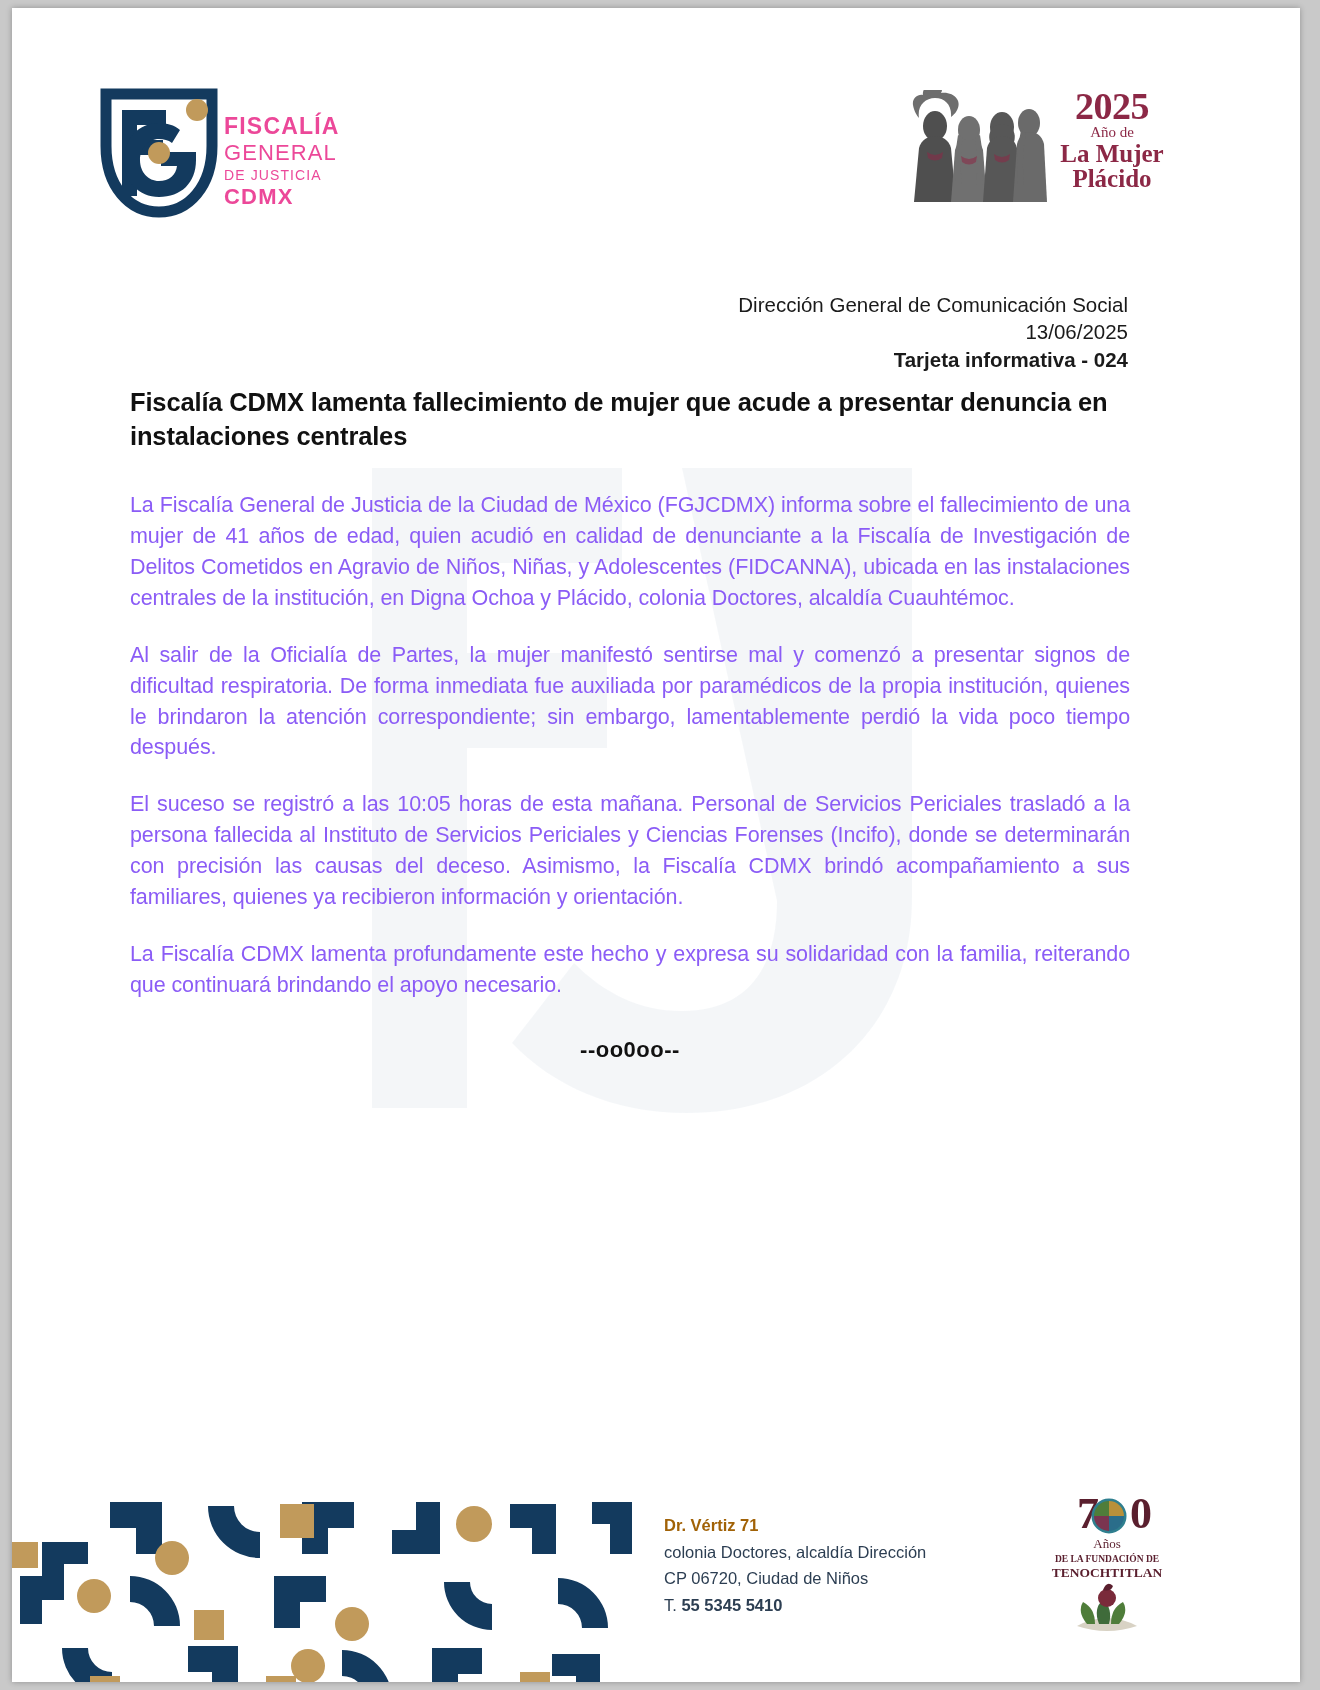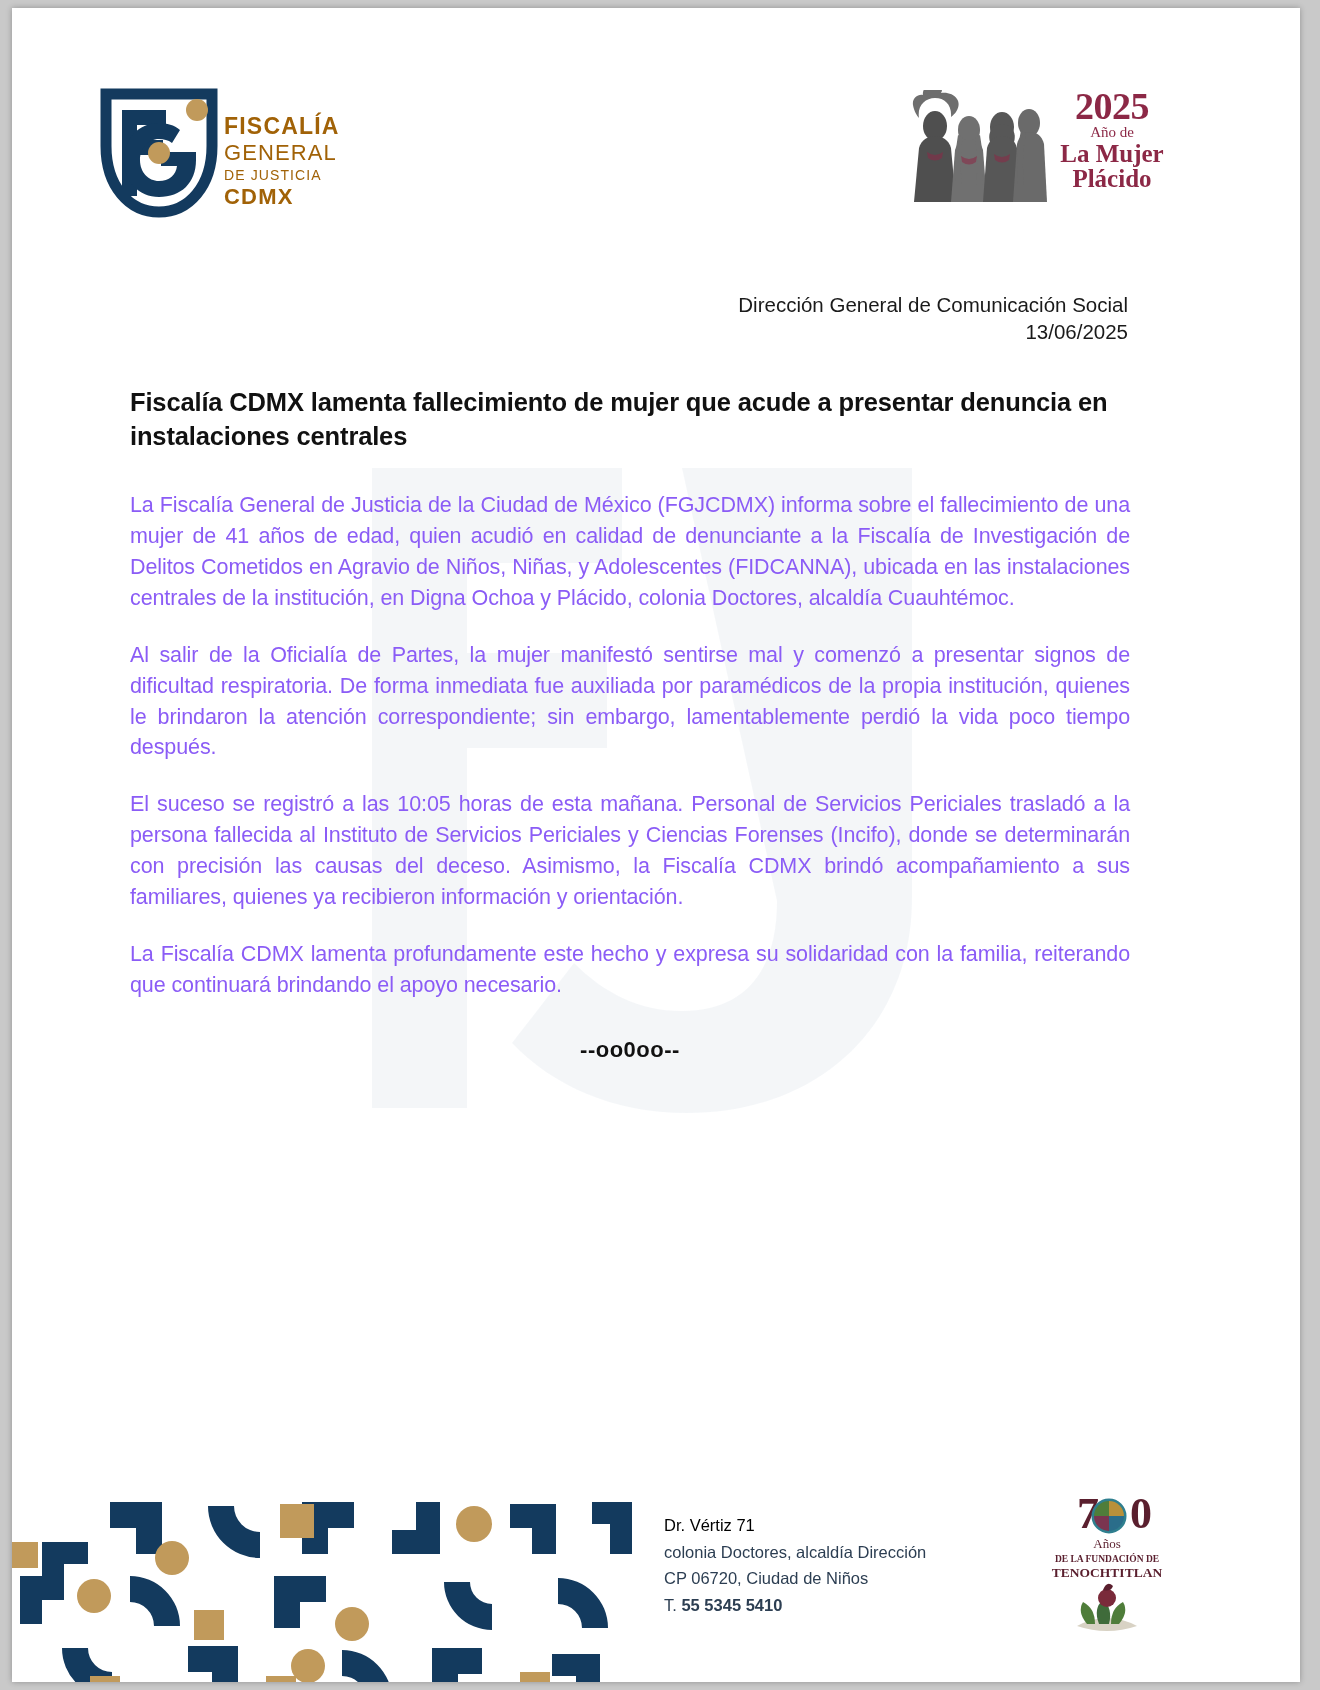--- a/index.html
+++ b/index.html
@@ -45,21 +45,21 @@
   }
   .logo-fgj {
     position: absolute;
     left: 88px;
     top: 80px;
   }
   .logo-text {
     position: absolute;
     left: 212px;
     top: 104px;
-    color: #a16207;
+    color: #ec4899;
     line-height: 1.22;
   }
   .lt-1 { font-size: 23px; font-weight: bold; letter-spacing: 1.2px; }
   .lt-2 { font-size: 22px; font-weight: normal; letter-spacing: 1.1px; }
   .lt-3 { font-size: 14px; font-weight: normal; letter-spacing: 1.1px; }
   .lt-4 { font-size: 22px; font-weight: bold; letter-spacing: 1.2px; }
 
   .emblem {
     position: absolute;
     left: 895px;
@@ -151,21 +151,21 @@
     height: 240px;
   }
   .footer-address {
     position: absolute;
     left: 652px;
     top: 1504px;
     color: #2c3e52;
     font-size: 16.5px;
     line-height: 1.62;
   }
-  .fa-1 { font-weight: normal; color: #000000; }
+  .fa-1 { font-weight: bold; color: #a16207; }
   .fa-4 .num { font-weight: bold; }
 
   .seal {
     position: absolute;
     left: 1035px;
     top: 1478px;
     width: 120px;
     height: 150px;
   }
 </style>
@@ -233,20 +233,21 @@
         <div class="em-ano">Año de</div>
         <div class="em-l1">La Mujer</div>
         <div class="em-l2">Plácido</div>
       </div>
     </div>
   </div>
 
   <div class="meta">
     <div>Dirección General de Comunicación Social</div>
     <div>13/06/2025</div>
+    <div class="bold">Tarjeta informativa - 024</div>
   </div>
 
   <div class="content">
     <div class="headline">Fiscalía CDMX lamenta fallecimiento de mujer que acude a presentar denuncia en instalaciones centrales</div>
 
     <div class="para">La Fiscalía General de Justicia de la Ciudad de México (FGJCDMX) informa sobre el fallecimiento de una mujer de 41 años de edad, quien acudió en calidad de denunciante a la Fiscalía de Investigación de Delitos Cometidos en Agravio de Niños, Niñas, y Adolescentes (FIDCANNA), ubicada en las instalaciones centrales de la institución, en Digna Ochoa y Plácido, colonia Doctores, alcaldía Cuauhtémoc.</div>
     <div class="para">Al salir de la Oficialía de Partes, la mujer manifestó sentirse mal y comenzó a presentar signos de dificultad respiratoria. De forma inmediata fue auxiliada por paramédicos de la propia institución, quienes le brindaron la atención correspondiente; sin embargo, lamentablemente perdió la vida poco tiempo después.</div>
     <div class="para">El suceso se registró a las 10:05 horas de esta mañana. Personal de Servicios Periciales trasladó a la persona fallecida al Instituto de Servicios Periciales y Ciencias Forenses (Incifo), donde se determinarán con precisión las causas del deceso. Asimismo, la Fiscalía CDMX brindó acompañamiento a sus familiares, quienes ya recibieron información y orientación.</div>
     <div class="para">La Fiscalía CDMX lamenta profundamente este hecho y expresa su solidaridad con la familia, reiterando que continuará brindando el apoyo necesario.</div>
 

